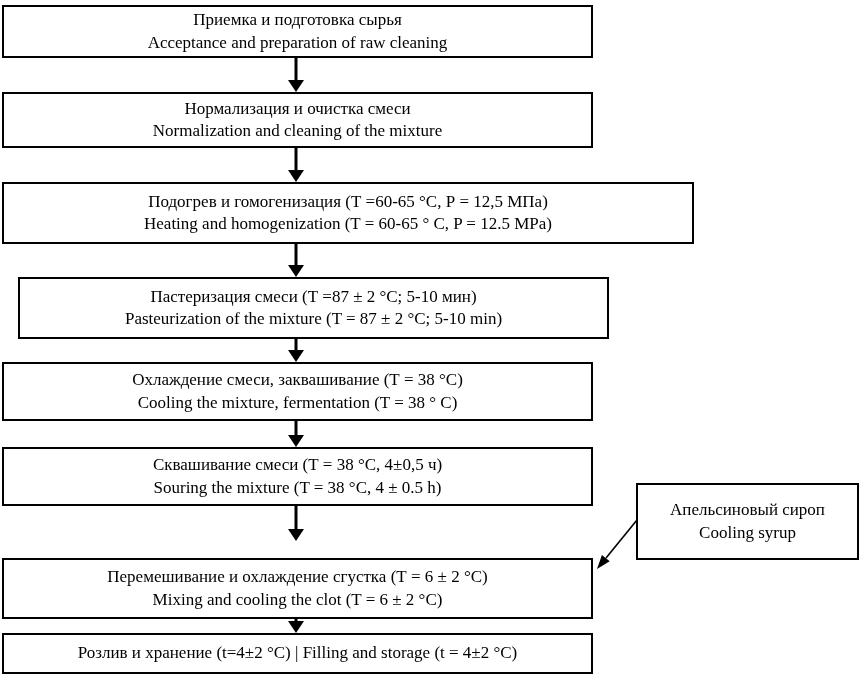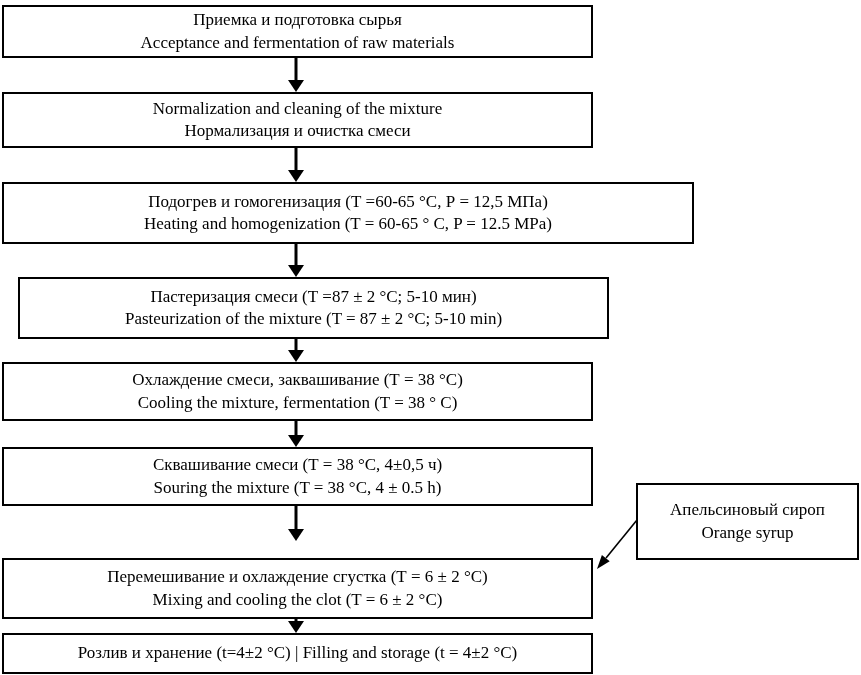--- a/index.html
+++ b/index.html
@@ -83,26 +83,26 @@
       <polygon points="288,621 304,621 296,633" fill="#000"></polygon>
     </g>
     <g>
       <line x1="637" y1="520" x2="606" y2="558" stroke="#000" stroke-width="1.6"></line>
       <polygon points="597,569 601.9,555 609.7,561.3" fill="#000"></polygon>
     </g>
   </svg>
 
   <div class="box box1">
     <div class="ln">Приемка и подготовка сырья</div>
-    <div class="ln">Acceptance and fermentation of raw materials</div>
+    <div class="ln">Acceptance and preparation of raw cleaning</div>
   </div>
 
   <div class="box box2">
+    <div class="ln">Нормализация и очистка смеси</div>
     <div class="ln">Normalization and cleaning of the mixture</div>
-    <div class="ln">Нормализация и очистка смеси</div>
   </div>
 
   <div class="box box3">
     <div class="ln">Подогрев и гомогенизация (Т =60-65 °С, Р = 12,5 МПа)</div>
     <div class="ln">Heating and homogenization (T = 60-65 ° C, P = 12.5 MPa)</div>
   </div>
 
   <div class="box box4">
     <div class="ln">Пастеризация смеси (Т =87 ± 2 °С; 5-10 мин)</div>
     <div class="ln">Pasteurization of the mixture (T = 87 ± 2 °C; 5-10 min)</div>
@@ -122,16 +122,16 @@
     <div class="ln">Перемешивание и охлаждение сгустка (Т = 6 ± 2 °С)</div>
     <div class="ln">Mixing and cooling the clot (T = 6 ± 2 °C)</div>
   </div>
 
   <div class="box box8">
     <div class="ln">Розлив и хранение (t=4±2 °С) | Filling and storage (t = 4±2 °C)</div>
   </div>
 
   <div class="box side-box">
     <div class="ln">Апельсиновый сироп</div>
-    <div class="ln">Orange syrup</div>
+    <div class="ln">Cooling syrup</div>
   </div>
 
 </div>
 
 </body></html>

